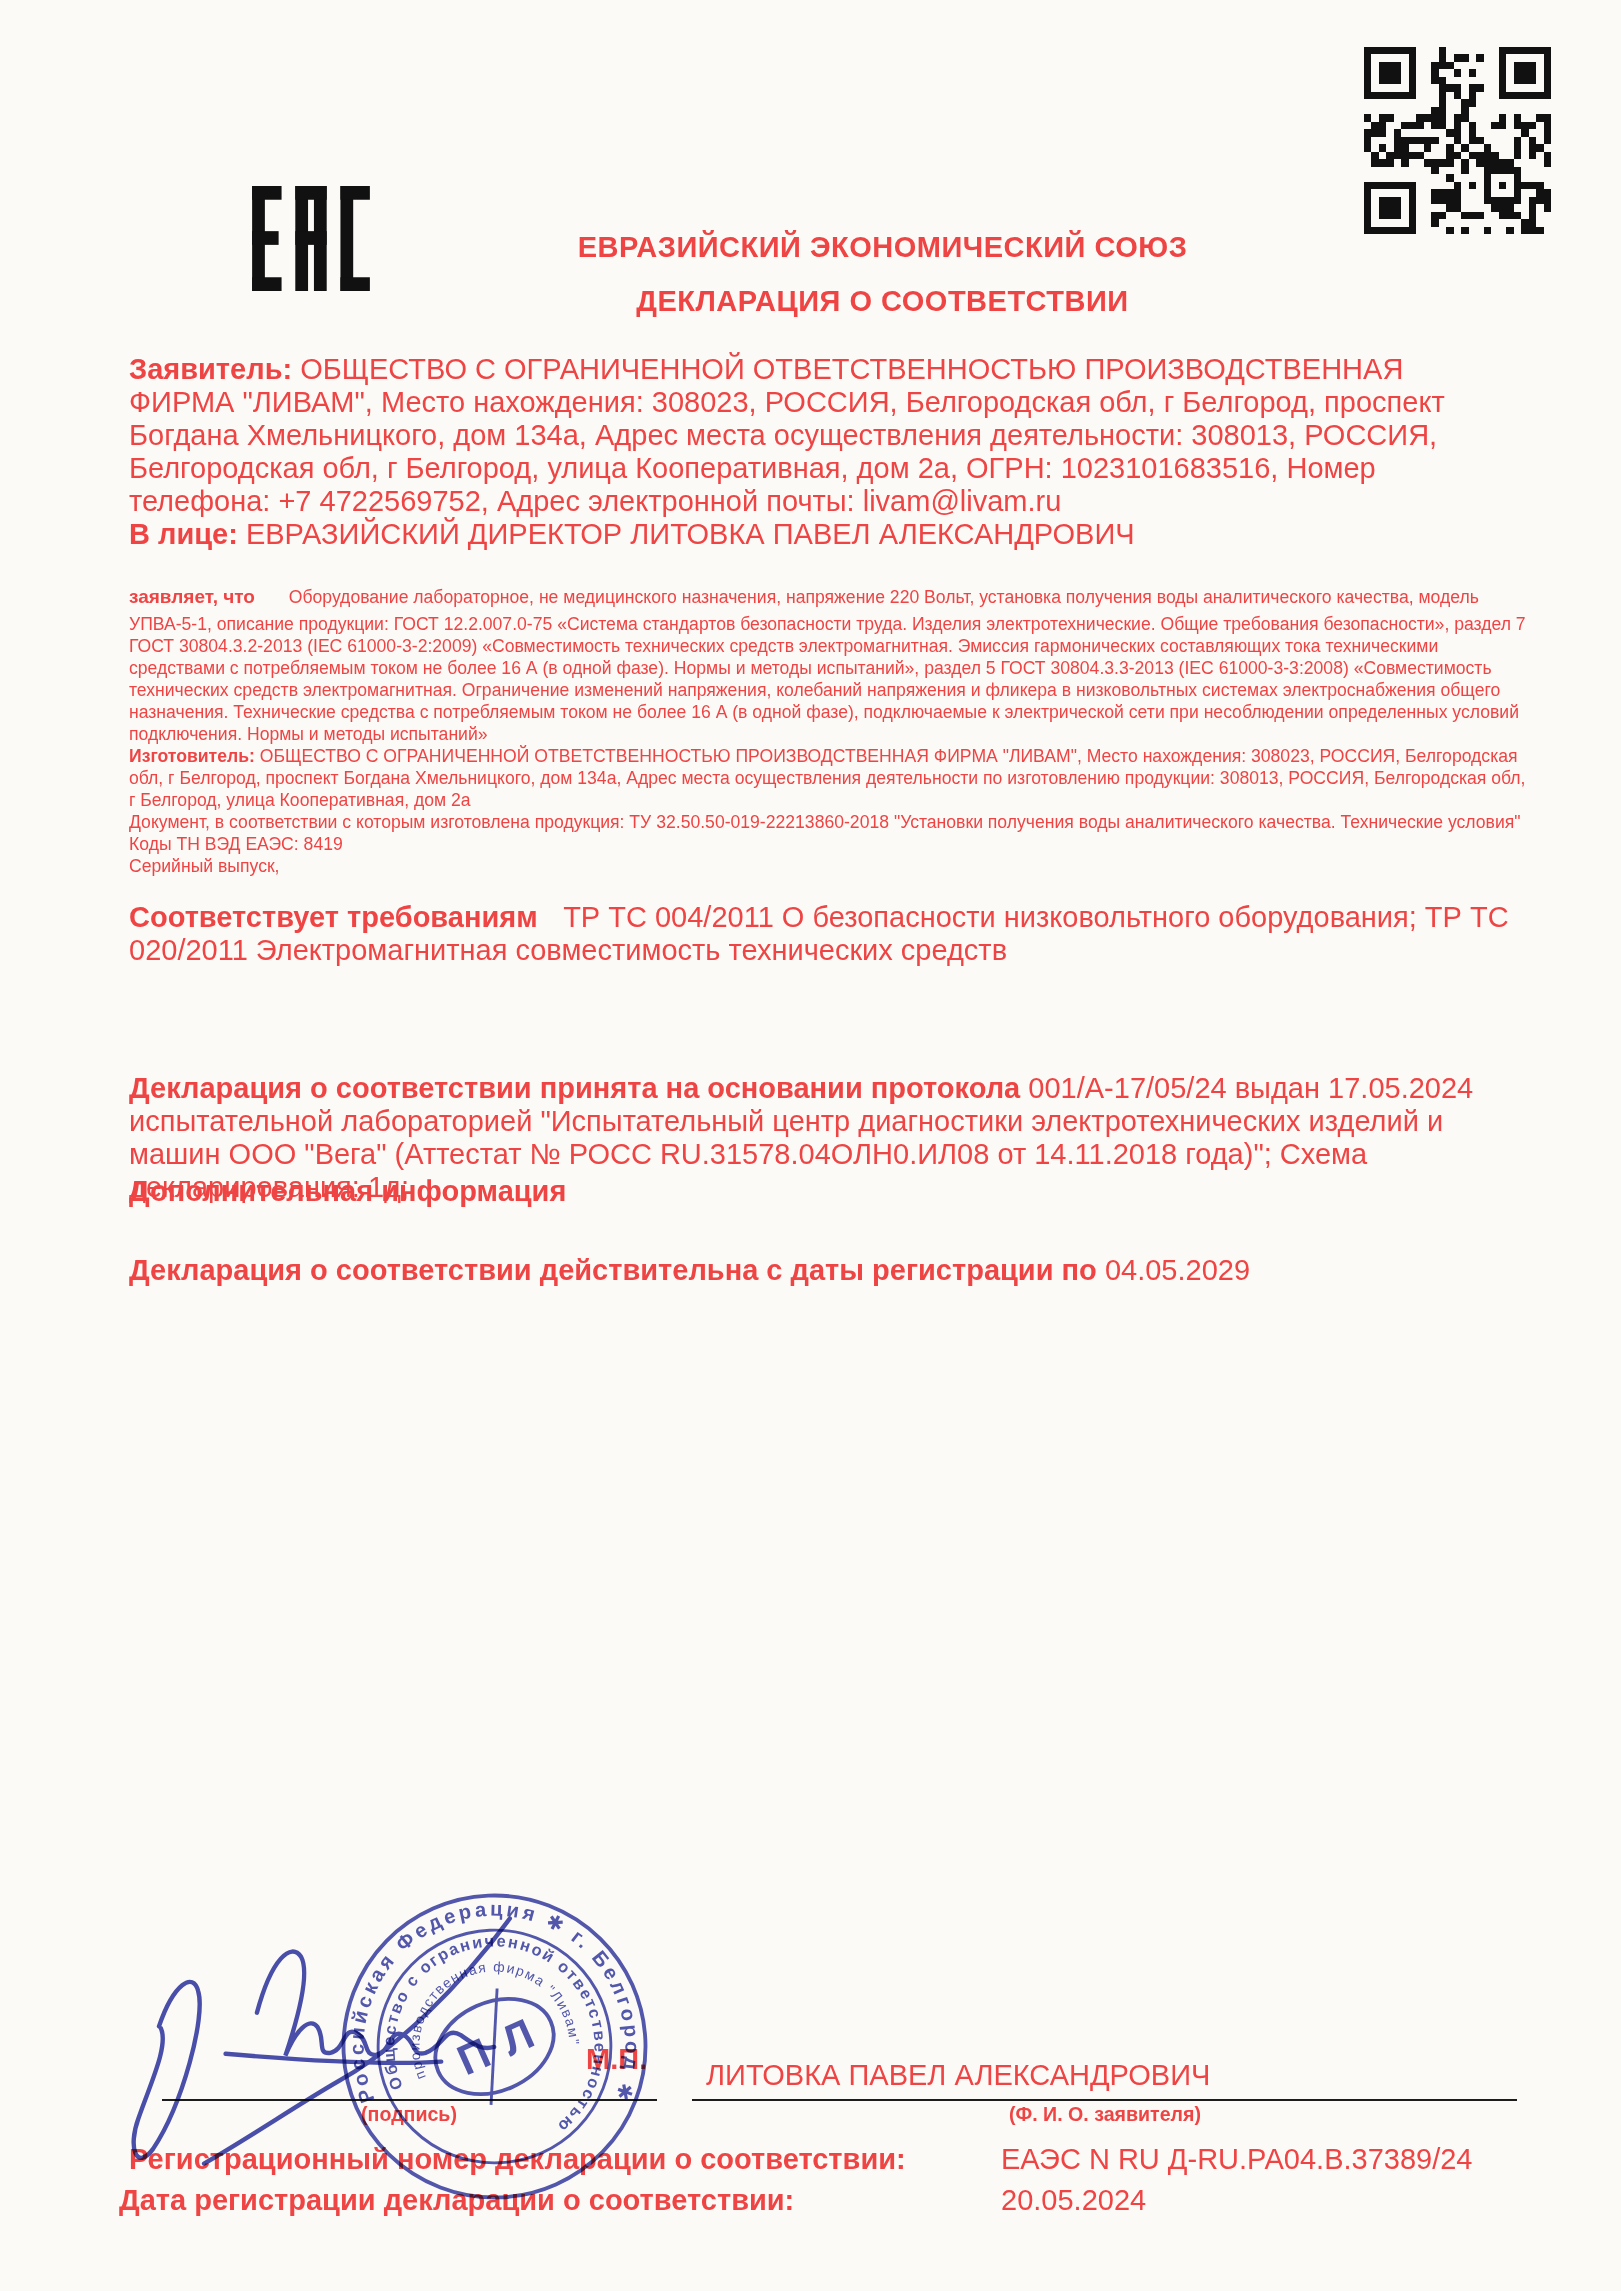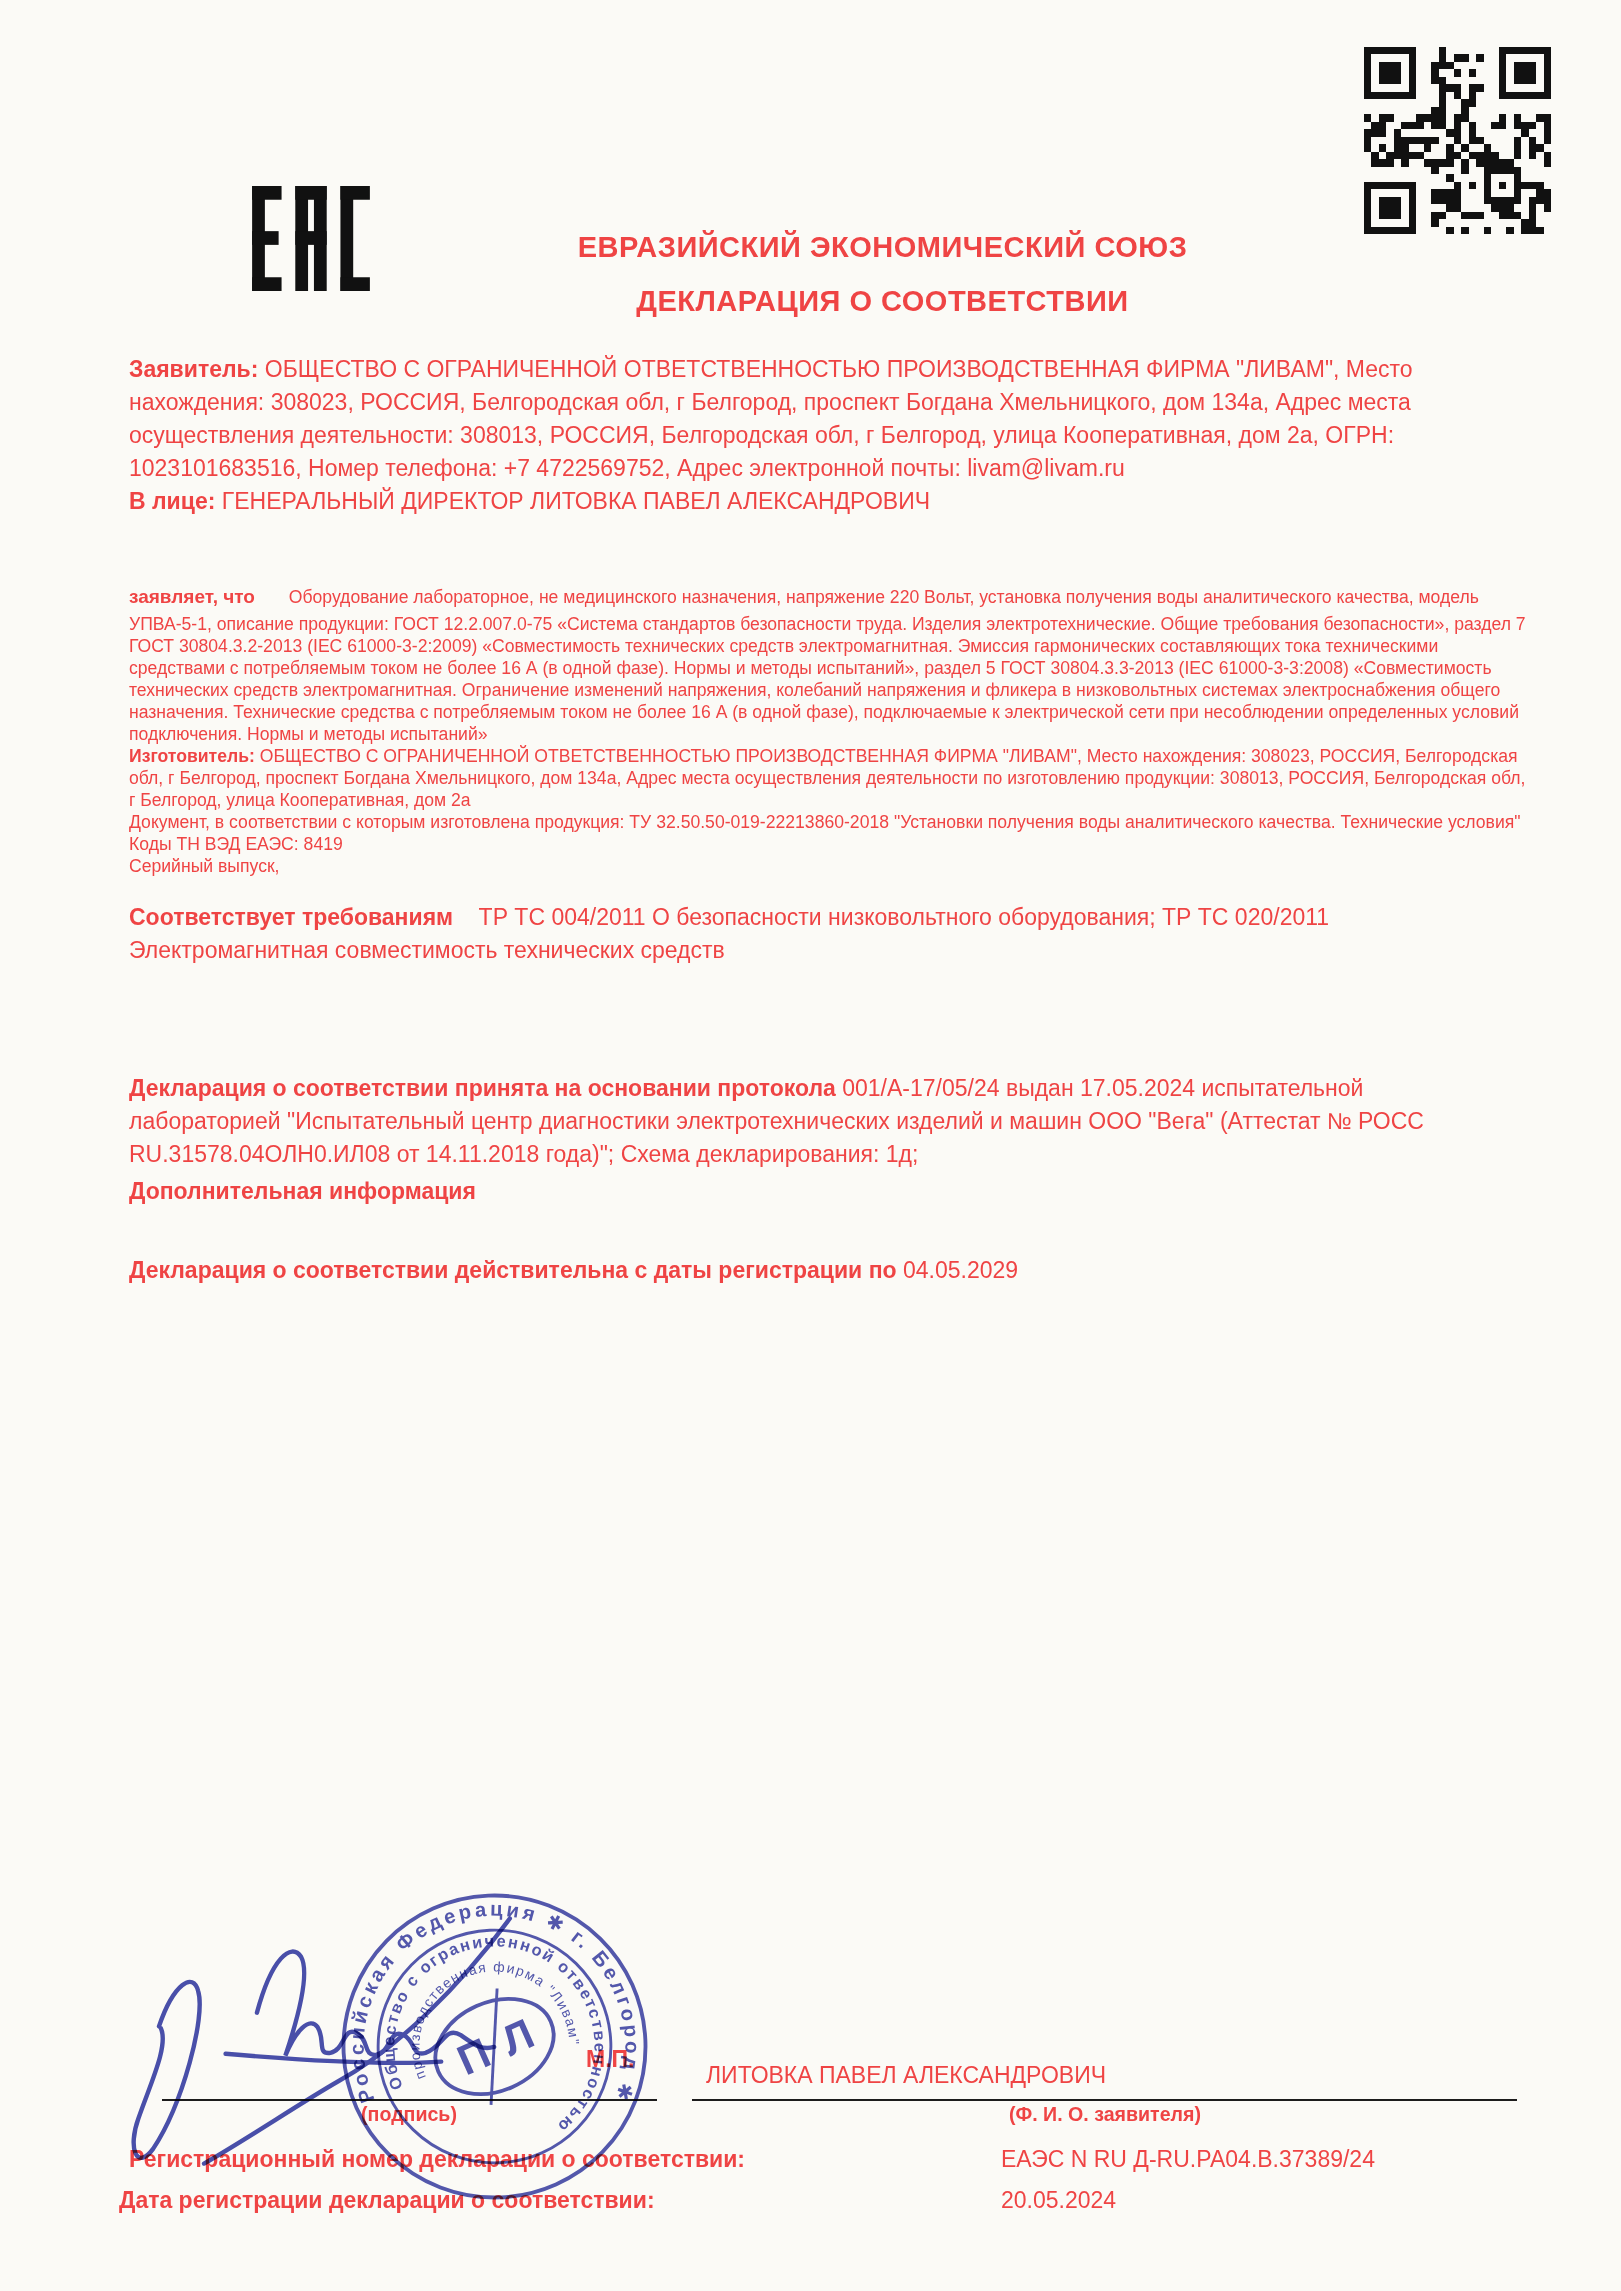--- a/index.html
+++ b/index.html
@@ -5,21 +5,21 @@
   html,body{margin:0;padding:0;background:#e8e8e8;}
   .page{
     position:relative;width:1621px;height:2292px;margin:0 auto;
     background:#fbfaf6;color:#ef4444;
     font-family:"Liberation Sans","DejaVu Sans",sans-serif;
     overflow:hidden;
   }
   .abs{position:absolute;}
   .b{font-weight:bold;}
   .title{font-size:29px;font-weight:bold;text-align:center;letter-spacing:0.5px;}
-  .body-text{font-size:23px;line-height:33px;}
+  .body-text{font-size:29px;line-height:33px;}
   .small-text{font-size:17.6px;line-height:22px;}
   .big-label{font-size:19px;font-weight:bold;line-height:33px;}
   .caption{font-size:19.6px;font-weight:bold;text-align:center;}
   .sig-line{height:2px;background:#1c1c1c;}
   .ink{mix-blend-mode:multiply;}
   .qr-svg{width:187px;height:187px;}
   .qr-svg rect{fill:#111;}
   .qr-svg .w{fill:#fbfaf6;}
 </style>
 </head>
@@ -242,21 +242,21 @@
   </svg>
 
   <div class="abs title" style="left:265px;top:231px;width:1235px">ЕВРАЗИЙСКИЙ ЭКОНОМИЧЕСКИЙ СОЮЗ</div>
   <div class="abs title" style="left:265px;top:285px;width:1235px">ДЕКЛАРАЦИЯ О СООТВЕТСТВИИ</div>
 
   <div class="abs body-text" style="left:129px;top:353px;width:1374px">
     <span class="b">Заявитель:</span>
     <span>ОБЩЕСТВО С ОГРАНИЧЕННОЙ ОТВЕТСТВЕННОСТЬЮ ПРОИЗВОДСТВЕННАЯ ФИРМА "ЛИВАМ", Место нахождения: 308023, РОССИЯ, Белгородская обл, г Белгород, проспект Богдана Хмельницкого, дом 134а, Адрес места осуществления деятельности: 308013, РОССИЯ, Белгородская обл, г Белгород, улица Кооперативная, дом 2а, ОГРН: 1023101683516, Номер телефона: +7 4722569752, Адрес электронной почты: livam@livam.ru</span>
     <div>
       <span class="b">В лице:</span>
-      <span>ГЕНЕРАЛЬНЫЙ ДИРЕКТОР ЛИТОВКА ПАВЕЛ АЛЕКСАНДРОВИЧ</span>
+      <span>ЕВРАЗИЙСКИЙ ДИРЕКТОР ЛИТОВКА ПАВЕЛ АЛЕКСАНДРОВИЧ</span>
     </div>
   </div>
 
   <div class="abs small-text" style="left:129px;top:580px;width:1404px">
     <div>
       <span class="big-label" style="margin-right:29px">заявляет, что</span>
       <span>Оборудование лабораторное, не медицинского назначения, напряжение 220 Вольт, установка получения воды аналитического качества, модель УПВА-5-1, описание продукции: ГОСТ 12.2.007.0-75 «Система стандартов безопасности труда. Изделия электротехнические. Общие требования безопасности», раздел 7 ГОСТ 30804.3.2-2013 (IEC 61000-3-2:2009) «Совместимость технических средств электромагнитная. Эмиссия гармонических составляющих тока техническими средствами с потребляемым током не более 16 А (в одной фазе). Нормы и методы испытаний», раздел 5 ГОСТ 30804.3.3-2013 (IEC 61000-3-3:2008) «Совместимость технических средств электромагнитная. Ограничение изменений напряжения, колебаний напряжения и фликера в низковольтных системах электроснабжения общего назначения. Технические средства с потребляемым током не более 16 А (в одной фазе), подключаемые к электрической сети при несоблюдении определенных условий подключения. Нормы и методы испытаний»</span>
     </div>
     <div>
       <span class="b">Изготовитель:</span>

